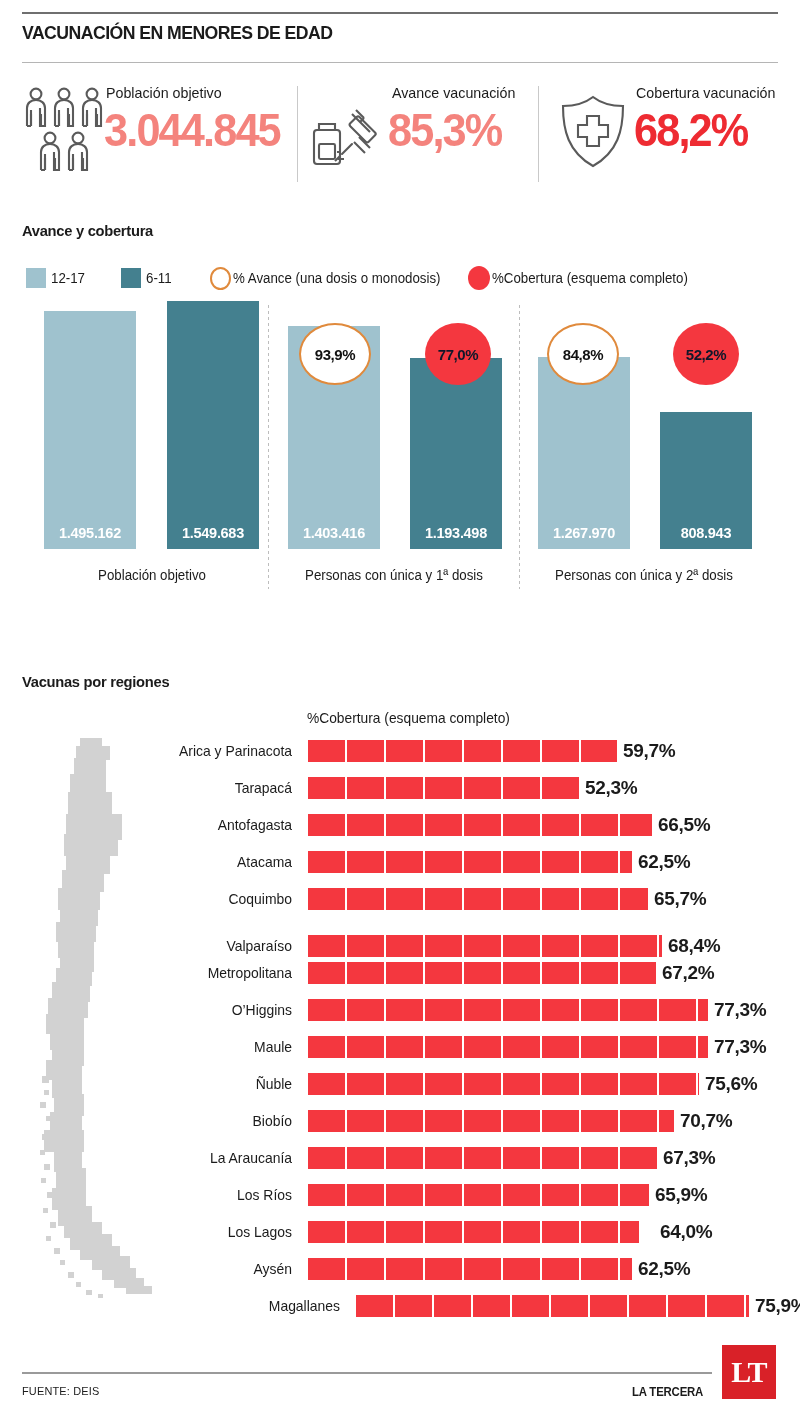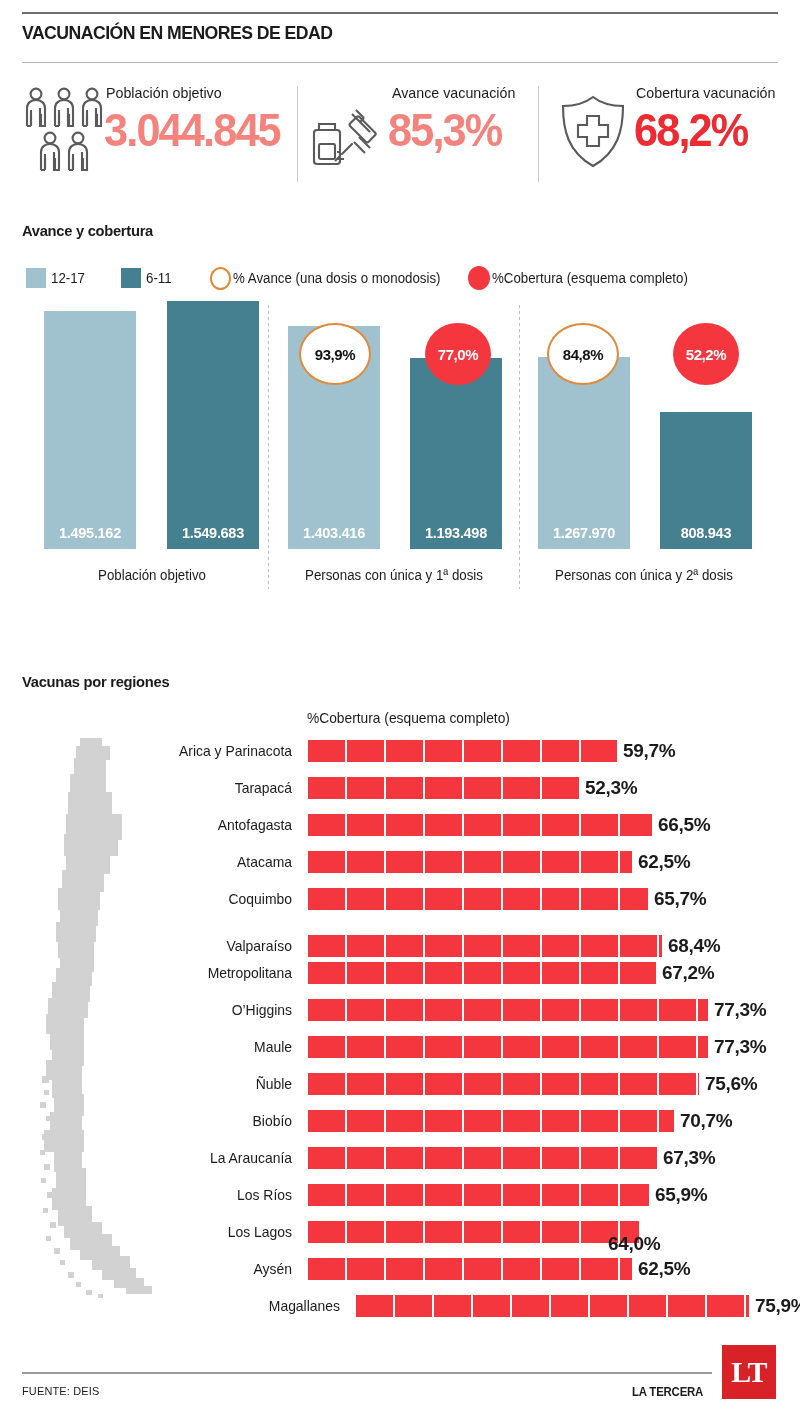--- a/index.html
+++ b/index.html
@@ -71,21 +71,21 @@
     white-space: nowrap; transform: scaleX(0.95);
   }
   .vdiv { position: absolute; top: 0; bottom: 46px; width: 1px;
           background: repeating-linear-gradient(to bottom,#bdbdbd 0 3px,transparent 3px 6px); }
   .bubble {
     position: absolute; border-radius: 50%; display: flex;
     align-items: center; justify-content: center;
     font-size: 15px; font-weight: 700; letter-spacing: -0.4px;
   }
   .bubble.ring { border: 2.8px solid #e08a3c; background: #fff; color: #111; }
-  .bubble.fill { background: #f4373f; color: #ffffff; }
+  .bubble.fill { background: #f4373f; color: #0f172a; }
 
   
   .regions { position: absolute; left: 0; top: 700px; width: 800px; height: 620px; }
   .cov-title { position: absolute; left: 307px; top: 10px; font-size: 14.5px;
                transform: scaleX(0.95); transform-origin: left center; white-space: nowrap; }
   .rrow { position: absolute; left: 0; width: 800px; height: 26px; }
   .rlabel {
     position: absolute; right: 508px; top: 0; width: 260px; height: 26px;
     line-height: 26px; text-align: right; font-size: 14.5px; white-space: nowrap;
     transform: scaleX(0.96); transform-origin: right center;
@@ -382,21 +382,21 @@
       <span class="rval" style="left:663px;">67,3%</span>
     </div>
     <div class="rrow" style="top:482px;">
       <span class="rlabel">Los Ríos</span>
       <span class="rbar" style="width:341px;"></span>
       <span class="rval" style="left:655px;">65,9%</span>
     </div>
     <div class="rrow" style="top:519px;padding-left:11px;">
       <span class="rlabel">Los Lagos</span>
       <span class="rbar" style="width:331px;"></span>
-      <span class="rval" style="left:608px;margin-top:12px;">64,0%</span>
+      <span class="rval" style="left:660px;">64,0%</span>
     </div>
     <div class="rrow" style="top:556px;">
       <span class="rlabel">Aysén</span>
       <span class="rbar" style="width:324px;"></span>
       <span class="rval" style="left:638px;">62,5%</span>
     </div>
     <div class="rrow" style="top:593px;margin-left:48px;">
       <span class="rlabel">Magallanes</span>
       <span class="rbar" style="width:393px;"></span>
       <span class="rval" style="left:707px;">75,9%</span>

